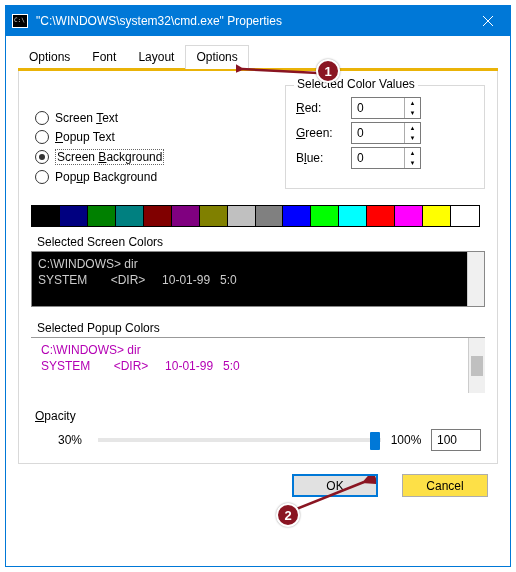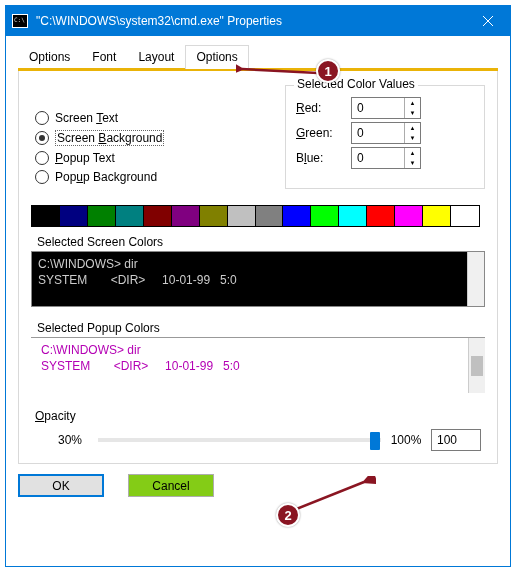--- a/index.html
+++ b/index.html
@@ -44,22 +44,22 @@
 .preview.light .scroll .thumb{ position:absolute; left:2px; right:2px; top:18px; height:20px; background:#c0c0c0;}
 .opacity-area { margin-top: 16px; font-size: 12px; padding: 0 4px; }
 .opac-label .ul { text-decoration: underline; }
 .opac-row { display: flex; align-items: center; margin-top: 6px; }
 .opac-row .pct { width: 40px; margin-left: 23px; }
 .slider { flex: 1; height: 20px; position: relative; }
 .slider .track { position: absolute; left: 0; right: 0; top: 8px; height: 4px; background: #e6e6e6; }
 .slider .thumb { position: absolute; top: 2px; width: 10px; height: 18px; background: #0078d7; border-radius: 1px; }
 .opac-row .pct2 { width: 50px; text-align: center; }
 .opac-input { width: 50px; height: 22px; border: 1px solid #7a7a7a; padding: 0 5px; font-size: 12px; }
-.footer { display: flex; gap: 24px; padding: 10px 10px 0 0; }
-.btn { width: 86px; height: 23px; font-size: 12px; border: 1px solid #adadad; background: #84cc16; cursor: pointer; }
+.footer { display: flex; justify-content: flex-end; gap: 24px; padding: 10px 10px 0 0; }
+.btn { width: 86px; height: 23px; font-size: 12px; border: 1px solid #adadad; background: #fde047; cursor: pointer; }
 .btn.primary { border: 2px solid #0078d7; background: #e1e1e1; }
 .annot { position: absolute; pointer-events: none; }
 .badge { width: 24px; height: 24px; background: #8a1522; border: 2px solid #fff; border-radius: 50%; color: #fff; font-weight: bold; font-size: 13px; display: flex; align-items: center; justify-content: center; position: absolute; box-shadow: 0 0 2px rgba(0,0,0,.4); }
 </style>
 </head>
 <body>
 
 <div class="window">
   <div class="titlebar">
     <div class="icon"></div>
@@ -80,27 +80,27 @@
       <div class="tab active">Options</div>
     </div>
 
     <div class="tabpage">
       <div class="toprow">
         <div class="radios">
           <div class="radio">
             <span class="circle"></span>
               <span class="rlabel">Screen <span class="ul">T</span>ext</span>
           </div>
+          <div class="radio">
+            <span class="circle"></span>
+              <span class="rlabel"><span class="ul">P</span>opup Text</span>
+          </div>
           <div class="radio selected">
             <span class="circle"></span>
               <span class="rlabel boxed">Screen <span class="ul">B</span>ackground</span>
-          </div>
-          <div class="radio">
-            <span class="circle"></span>
-              <span class="rlabel"><span class="ul">P</span>opup Text</span>
           </div>
           <div class="radio">
             <span class="circle"></span>
               <span class="rlabel">Pop<span class="ul">u</span>p Background</span>
           </div>
         </div>
 
         <div class="groupbox">
           <span class="gtitle">Selected Color Values</span>
           <div class="rgbrow">

